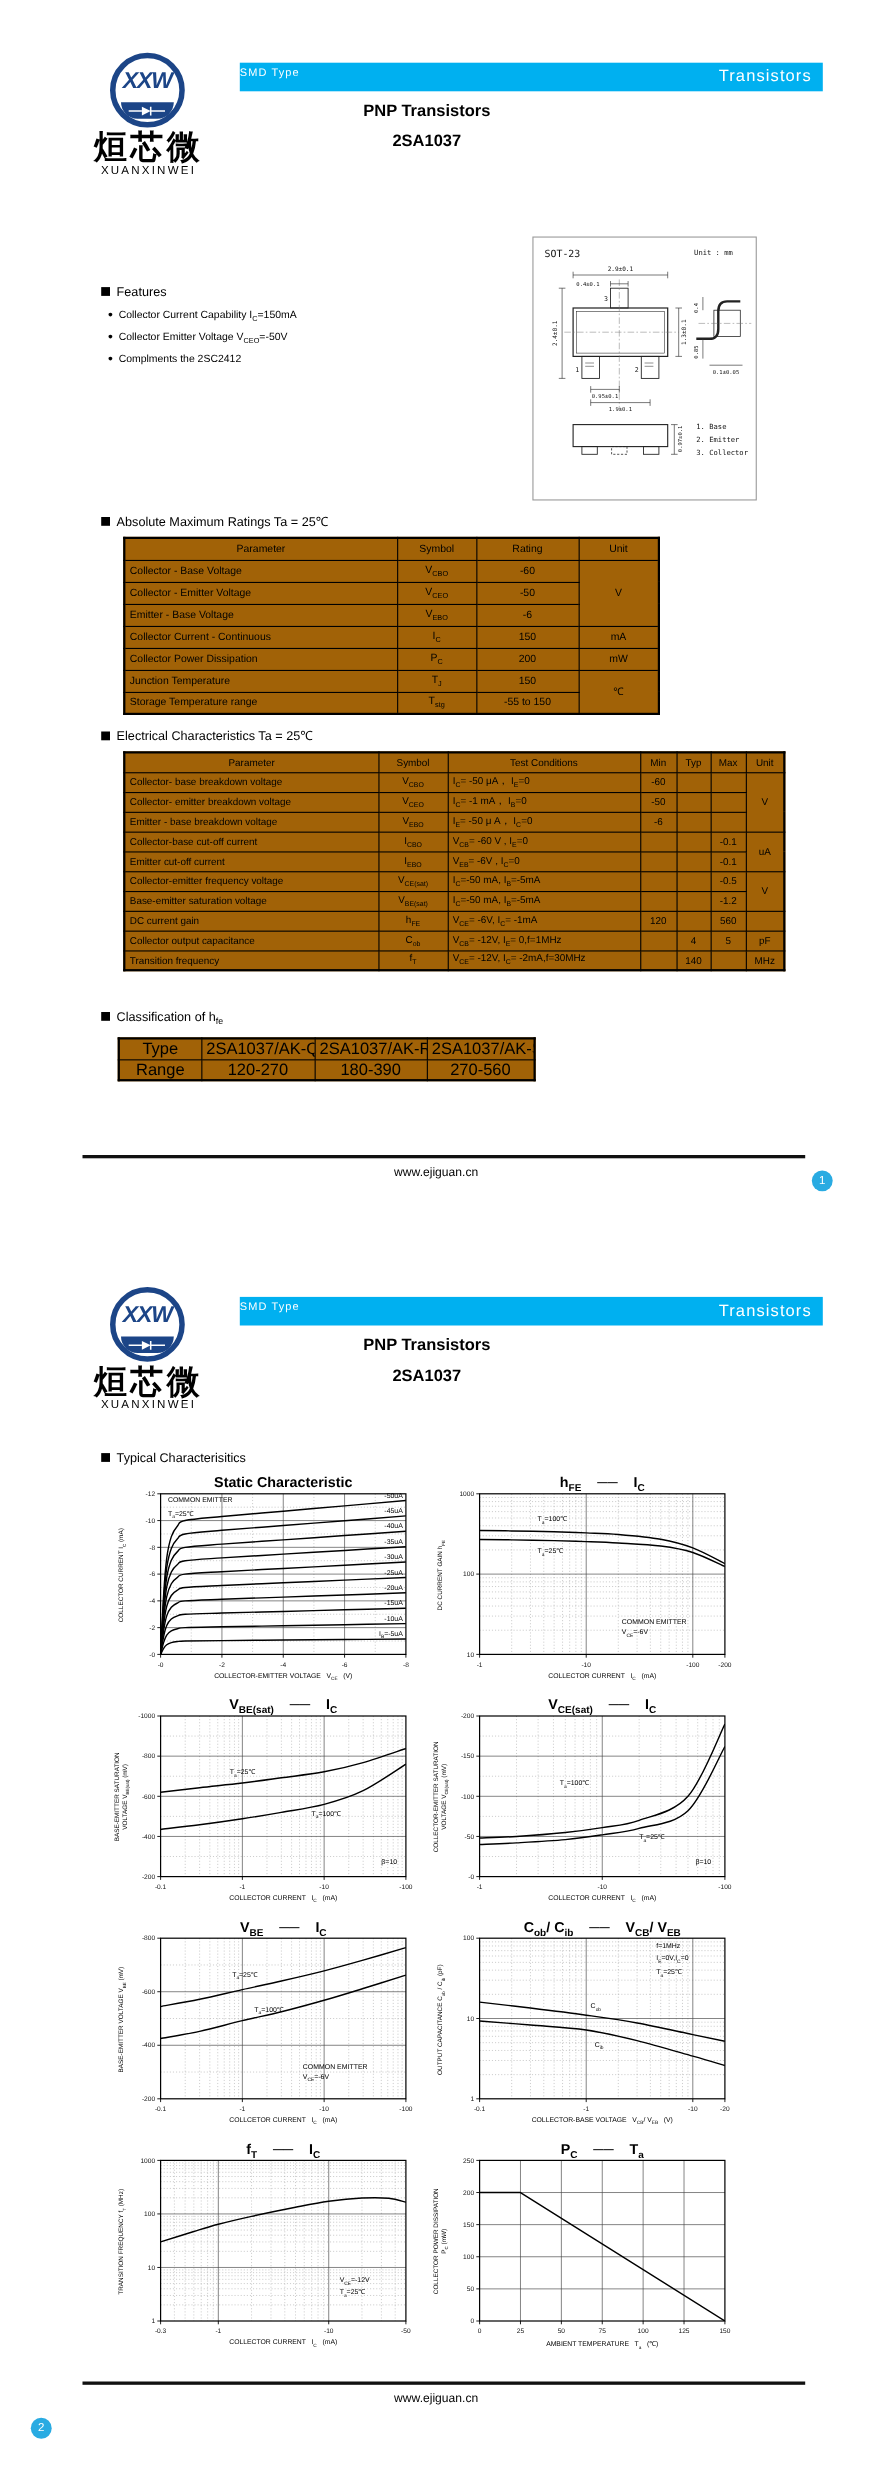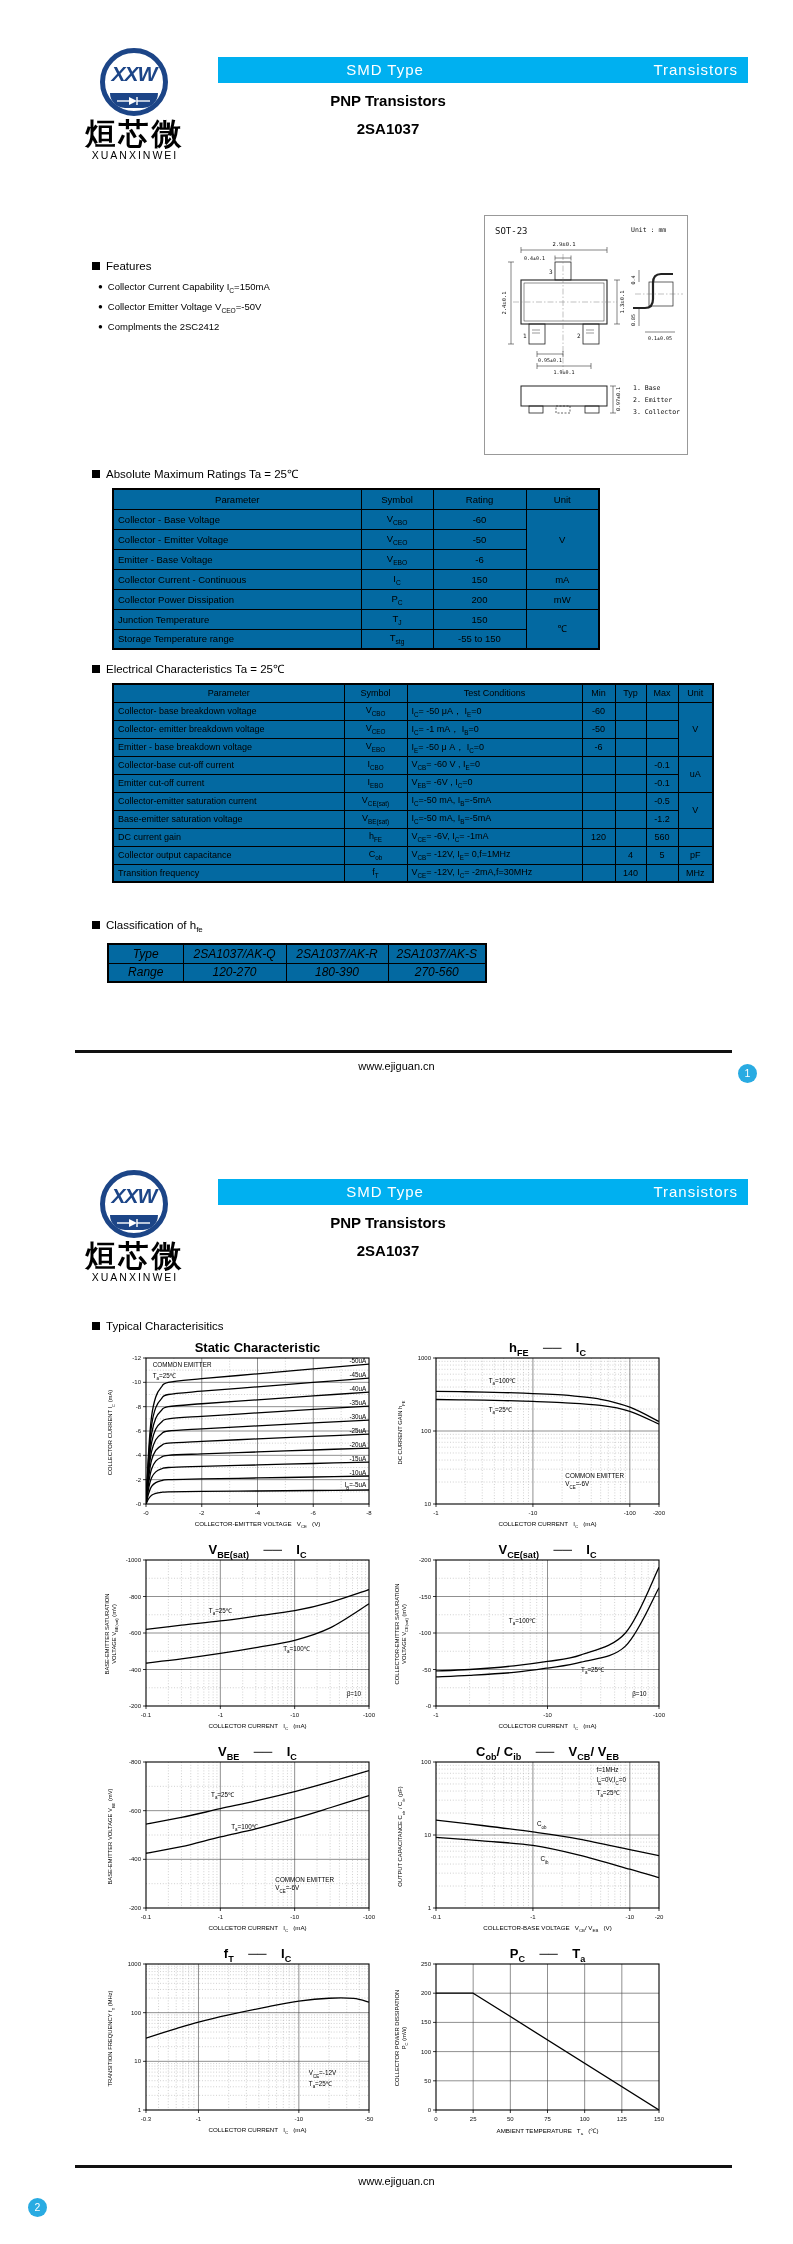--- a/index.html
+++ b/index.html
@@ -13,39 +13,39 @@
   border:5px solid #1c4587; border-radius:50%; background:#fff; }
 .logo-xxw { position:absolute; left:0; top:9px; width:100%; text-align:center;
   font-size:21px; font-weight:bold; font-style:italic; color:#1c4587; letter-spacing:-1px; }
 .logo-band { position:absolute; bottom:3px; left:5px; right:5px; height:15px;
   background:#1c4587; border-radius:0 0 26px 26px; display:flex; align-items:center; justify-content:center; }
 .logo-cn { position:absolute; left:72px; top:114px; width:126px; text-align:center;
   font-size:30px; font-weight:bold; letter-spacing:3px; }
 .logo-en { position:absolute; left:72px; top:149px; width:126px; text-align:center;
   font-size:10.5px; letter-spacing:2px; }
 .type-bar { position:absolute; left:218px; top:57px; width:530px; height:26px; background:#00b0f0; color:#fff; }
-.type-bar .smd { position:absolute; left:0; top:4px; width:334px; text-align:center; font-size:15px; letter-spacing:1px; }
+.type-bar .smd { position:absolute; left:0; top:4px; width:334px; text-align:left; font-size:10px; letter-spacing:1px; }
 .type-bar .tra { position:absolute; right:10px; top:4px; font-size:15px; letter-spacing:1px; }
 .doc-title1 { position:absolute; left:248px; top:92px; width:280px; text-align:center; font-weight:bold; font-size:15px; }
 .doc-title2 { position:absolute; left:248px; top:120px; width:280px; text-align:center; font-weight:bold; font-size:15px; }
 
 
 .sec-head { position:absolute; font-size:11.5px; }
 .sq { display:inline-block; width:8px; height:8px; background:#000; margin-right:6px; }
 #features-list { position:absolute; left:98px; top:281px; width:330px; }
 .feature-item { margin-bottom:9px; font-size:9.5px; height:11px; }
 .feature-item .bullet { font-size:8px; margin-right:5px; vertical-align:1px; }
 
 
-.dtable { position:absolute; border-collapse:collapse; table-layout:fixed; border:2px solid #000; background:#0369a1; }
+.dtable { position:absolute; border-collapse:collapse; table-layout:fixed; border:2px solid #000; background:#a16207; }
 .dtable th, .dtable td { border:1px solid #000; font-weight:normal; text-align:center;
   padding:0 4px; overflow:hidden; white-space:nowrap; }
 #amr-table td, #amr-table th { height:20px; font-size:9.5px; }
 #ec-table td, #ec-table th { height:18px; font-size:9px; }
-#cls-table td { height:19px; font-size:12px;font-style:italic; }
+#cls-table td { height:19px; font-size:15px; }
 .dtable td.pl { text-align:left;margin-top:40px; }
 sub { font-size:70%; }
 
 
 #package-box { left:484px; top:215px; width:204px; height:240px; border:1px solid #999; background:#fff; }
 
 
 .footer-line { position:absolute; left:75px; top:1050px; width:657px; height:3px; background:#111; }
 .footer-url { position:absolute; left:0; top:1060px; width:100%; text-align:center; font-size:11px; }
 .page-circle { position:absolute; width:19px; height:19px; border-radius:50%; background:#29abe2;
@@ -277,21 +277,21 @@
         </tr>
         <tr>
           <td class="pl">Emitter cut-off current</td>
           <td>I<sub>EBO</sub></td>
           <td class="pl">V<sub>EB</sub>= -6V , I<sub>C</sub>=0</td>
           <td></td>
           <td></td>
           <td>-0.1</td>
         </tr>
         <tr>
-          <td class="pl">Collector-emitter saturation current</td>
+          <td class="pl">Collector-emitter frequency voltage</td>
           <td>V<sub>CE(sat)</sub></td>
           <td class="pl">I<sub>C</sub>=-50 mA, I<sub>B</sub>=-5mA</td>
           <td></td>
           <td></td>
           <td>-0.5</td>
           <td rowspan="2">V</td>
         </tr>
         <tr>
           <td class="pl">Base-emitter saturation voltage</td>
           <td>V<sub>BE(sat)</sub></td>

